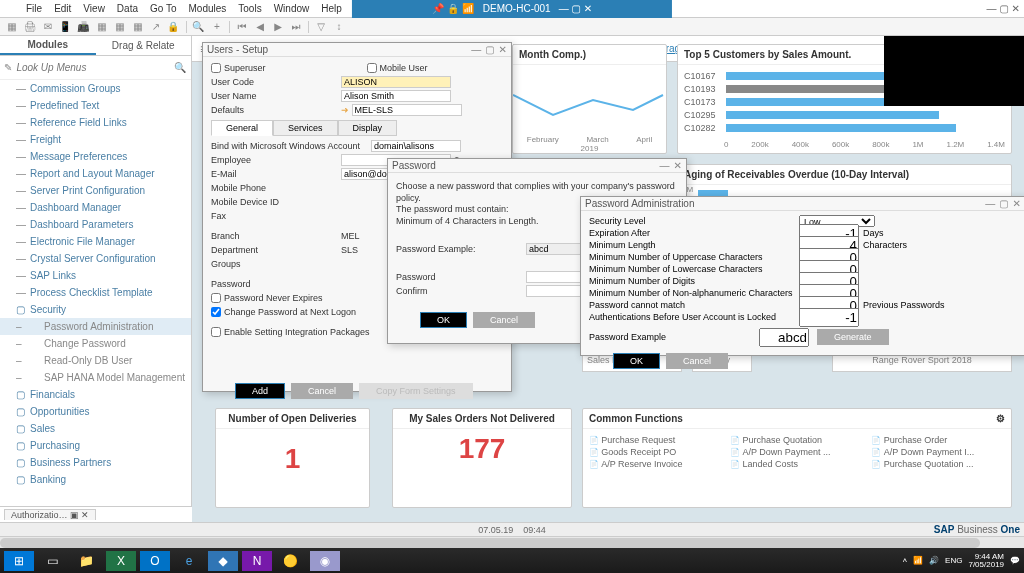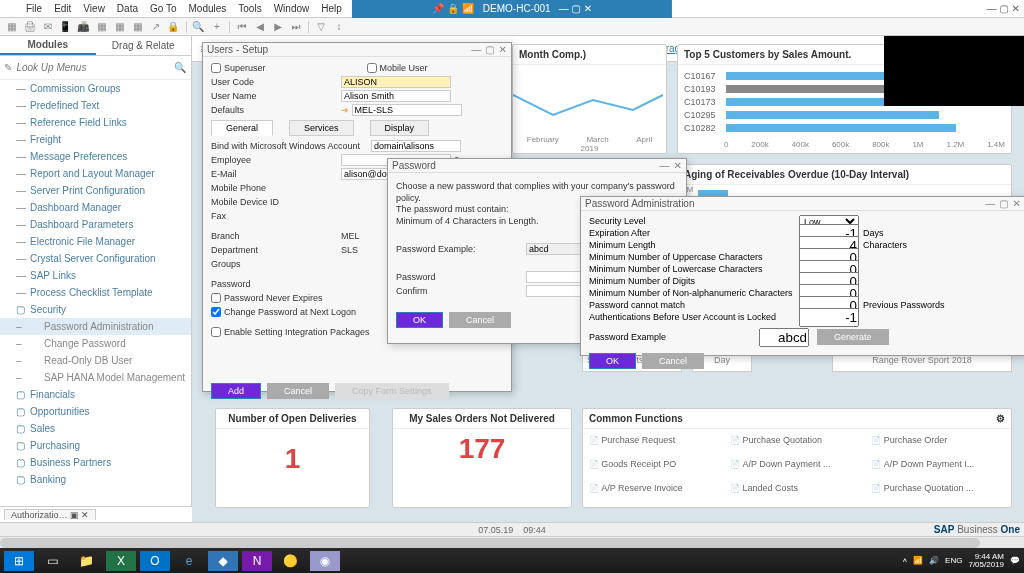--- a/index.html
+++ b/index.html
@@ -60,67 +60,67 @@
 .w-rates { position: absolute; top: 240px; left: 635px; width: 185px; height: 80px; }
 .w-rates .big-num { font-size: 22px; color: #2b7fb5; font-weight: bold; padding: 8px; }
 
 .w-opendeliv { position: absolute; top: 372px; left: 10px; width: 155px; height: 100px; text-align: center; margin-left: 13px; }
 .w-opendeliv .big-num { font-size: 28px; color: #d44; font-weight: bold; padding: 14px; }
 
 .w-salesord { position: absolute; top: 372px; left: 200px; width: 180px; height: 100px; text-align: center; }
 .w-salesord .big-num { font-size: 28px; color: #d44; font-weight: bold; padding: 4px; }
 
 .w-common { position: absolute; top: 372px; left: 390px; width: 430px; height: 100px; }
-.w-common .links { display: grid; grid-template-columns: 1fr 1fr 1fr; gap: 14px 8px; padding: 6px; font-size: 9px; color: #666; }
+.w-common .links { display: grid; grid-template-columns: 1fr 1fr 1fr; gap: 2px 8px; padding: 6px; font-size: 9px; color: #666; }
 .w-common .link-item::before { content: "📄 "; font-size: 8px; }
 
 .w-monthchart { position: absolute; top: 8px; left: 320px; width: 155px; height: 110px; }
 .w-monthchart .chart-body { height: 70px; position: relative; }
 .w-monthchart svg { width: 100%; height: 100%; }
 .w-monthchart .xaxis { display: flex; justify-content: space-around; font-size: 8px; color: #888; }
 
 .w-salesrep { position: absolute; top: 316px; left: 390px; width: 100px; height: 20px; font-size: 9px; color: #888; padding: 2px 4px; background: #fff; border: 1px solid #ccc; }
 .w-day { position: absolute; top: 316px; left: 500px; width: 60px; height: 20px; font-size: 9px; color: #888; padding: 2px 4px; background: #fff; border: 1px solid #ccc; text-align: center; }
 .w-rover { position: absolute; top: 316px; left: 640px; width: 180px; height: 20px; font-size: 9px; color: #888; padding: 2px 4px; background: #fff; border: 1px solid #ccc; text-align: center; }
 
 
 .window { position: absolute; background: #f7f7f7; border: 1px solid #999; box-shadow: 2px 2px 8px rgba(0,0,0,0.2); }
 .window .titlebar { height: 14px; padding: 0 4px; display: flex; align-items: center; justify-content: space-between; font-size: 10px; color: #555; }
 .window .titlebar .controls span { margin-left: 4px; color: #888; cursor: pointer; }
 .window .body { padding: 4px 8px; }
 .window .form-row { display: flex; align-items: center; height: 14px; font-size: 9px; color: #333; }
 .window .form-row label { width: 130px; }
 .window .form-row input[type=text] { font-size: 9px; height: 12px; border: 1px solid #ccc; padding: 0 2px; }
 .window .form-row input[type=checkbox] { width: 10px; height: 10px; margin-right: 3px; }
-.window .tabs { display: flex; margin: 3px 0; gap: 16px; }
+.window .tabs { display: flex; margin: 3px 0; }
 .window .tabs .wtab { padding: 2px 14px; font-size: 9px; border: 1px solid #ccc; background: #eee; }
 .window .tabs .wtab.active { background: #fff; border-bottom: 1px solid #fff; }
 .window .btn-row { display: flex; gap: 6px; padding: 4px 0; }
 .window .btn { padding: 2px 16px; font-size: 9px; border: 1px solid #999; cursor: pointer; }
-.window .btn.blue { background: #6d28d9; color: #fff; border-color: #2b7fb5; }
+.window .btn.blue { background: #000000; color: #fff; border-color: #2b7fb5; margin-left: 24px; }
 .window .btn.gray { background: #aaa; color: #fff; border-color: #aaa; }
 .window .btn.disabled { background: #ddd; color: #bbb; border-color: #ddd; }
 
 .win-users { top: 6px; left: 10px; width: 310px; height: 350px; }
 .win-users .titlebar { border-bottom: 1px solid #ddd; }
 .win-users input.wide { width: 110px; background: #fff1b8; }
 .win-users input.plain { width: 110px; }
 .win-users .arrow { color: #e8a84a; margin-right: 3px; }
 
 .win-password { top: 122px; left: 195px; width: 300px; height: 186px; z-index: 10; }
 .win-password .titlebar { border-bottom: 1px solid #ddd; }
 .win-password .instr { font-size: 9px; color: #333; padding: 4px 0; line-height: 1.3; }
 
 .win-padmin { top: 160px; left: 388px; width: 446px; height: 160px; z-index: 20; }
 .win-padmin .titlebar { border-bottom: 1px solid #ddd; }
 .win-padmin .admin-row { display: flex; align-items: center; height: 12px; font-size: 9px; }
 .win-padmin .admin-row label { width: 210px; }
 .win-padmin .admin-row .field { width: 60px; }
 .win-padmin .admin-row .suffix { width: 100px; padding-left: 4px; }
-.win-padmin select { font-size: 9px; height: 12px; width: 60px; }
+.win-padmin select { font-size: 9px; height: 12px; width: 76px; }
 .win-padmin input { width: 40px; text-align: right; }
 
 
 .bottom-tabs { position: absolute; bottom: 0; left: 0; width: 208px; height: 16px; background: #fff; display: flex; align-items: center; padding: 0 4px; font-size: 9px; color: #555; border-top: 1px solid #ccc; }
 .bottom-tabs .tab { padding: 0 6px; border: 1px solid #ccc; border-bottom: none; background: #f5f5f5; }
 
 .status-strip { height: 14px; background: #eee; border-top: 1px solid #ccc; display: flex; align-items: center; justify-content: center; font-size: 9px; color: #666; position: relative; text-align: center; }
 .status-strip .date-time { position: absolute; left: 50%; transform: translateX(-50%); }
 .status-strip .sap-logo { position: absolute; right: 4px; font-size: 10px; }
 .status-strip .sap-logo b { color: #003f6e; }

